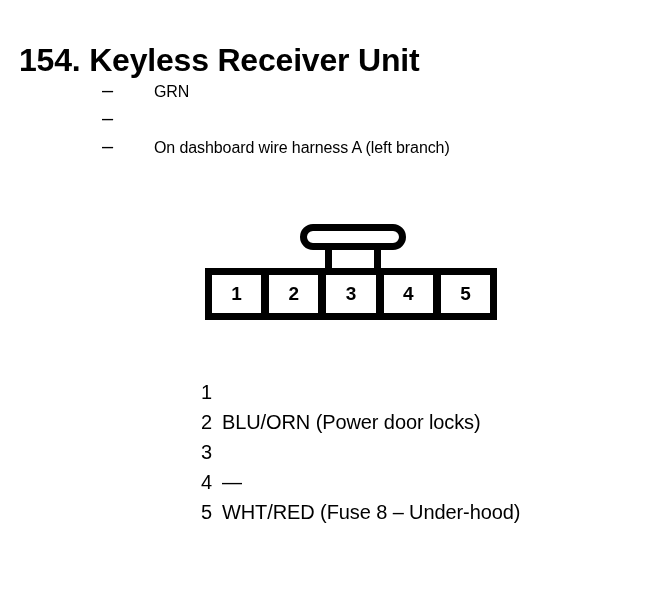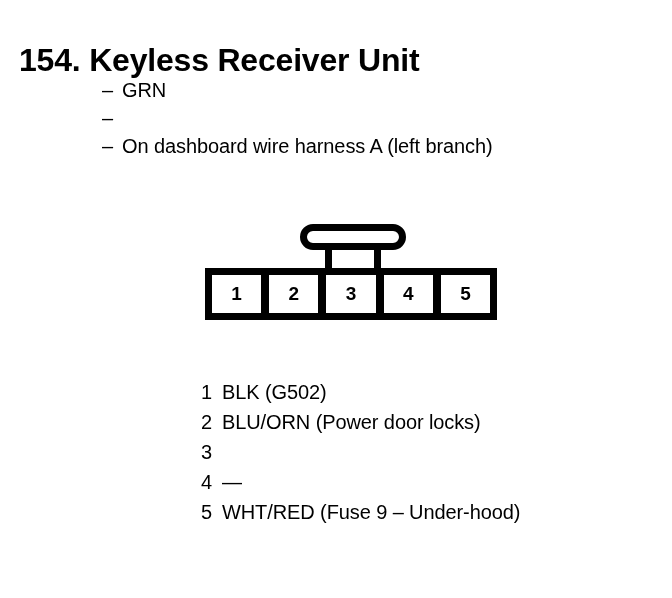--- a/index.html
+++ b/index.html
@@ -42,22 +42,23 @@
     display: flex;
     align-items: baseline;
     height: 28px;
   }
   .note-dash {
     width: 20px;
     flex: 0 0 20px;
     font-size: 20px;
   }
   .note-text {
-    font-size: 20px;
+    font-size: 16px;
     letter-spacing: -0.1px;
+    margin-left: 32px;
   }
 
   
   #connector-graphic {
     position: absolute;
     left: 205px;
     top: 224px;
     width: 292px;
     height: 96px;
   }
@@ -172,35 +173,34 @@
     <div class="terminal-cell">4</div>
     <div class="terminal-cell">5</div>
   </div>
 
 </div>
 
 <div id="pin-legend">
 
   <div class="pin-row">
     <span class="pin-number">1</span>
-    <span class="pin-desc">BLK (G502)</span>
   </div>
 
   <div class="pin-row">
     <span class="pin-number">2</span>
     <span class="pin-desc">BLU/ORN (Power door locks)</span>
   </div>
 
   <div class="pin-row">
     <span class="pin-number">3</span>
   </div>
 
   <div class="pin-row">
     <span class="pin-number">4</span>
     <span class="pin-desc">—</span>
   </div>
 
   <div class="pin-row">
     <span class="pin-number">5</span>
-    <span class="pin-desc">WHT/RED (Fuse 9 – Under-hood)</span>
+    <span class="pin-desc">WHT/RED (Fuse 8 – Under-hood)</span>
   </div>
 
 </div>
 
 </body></html>

